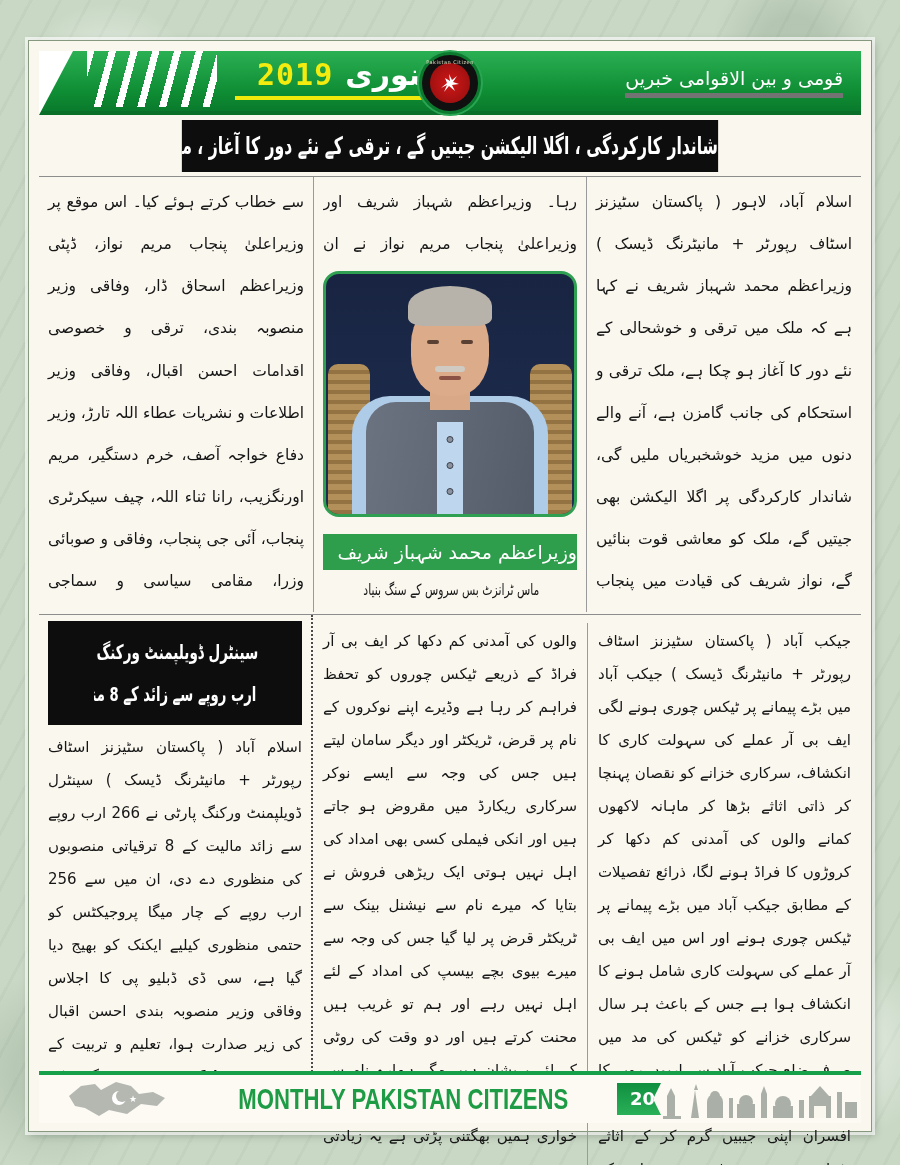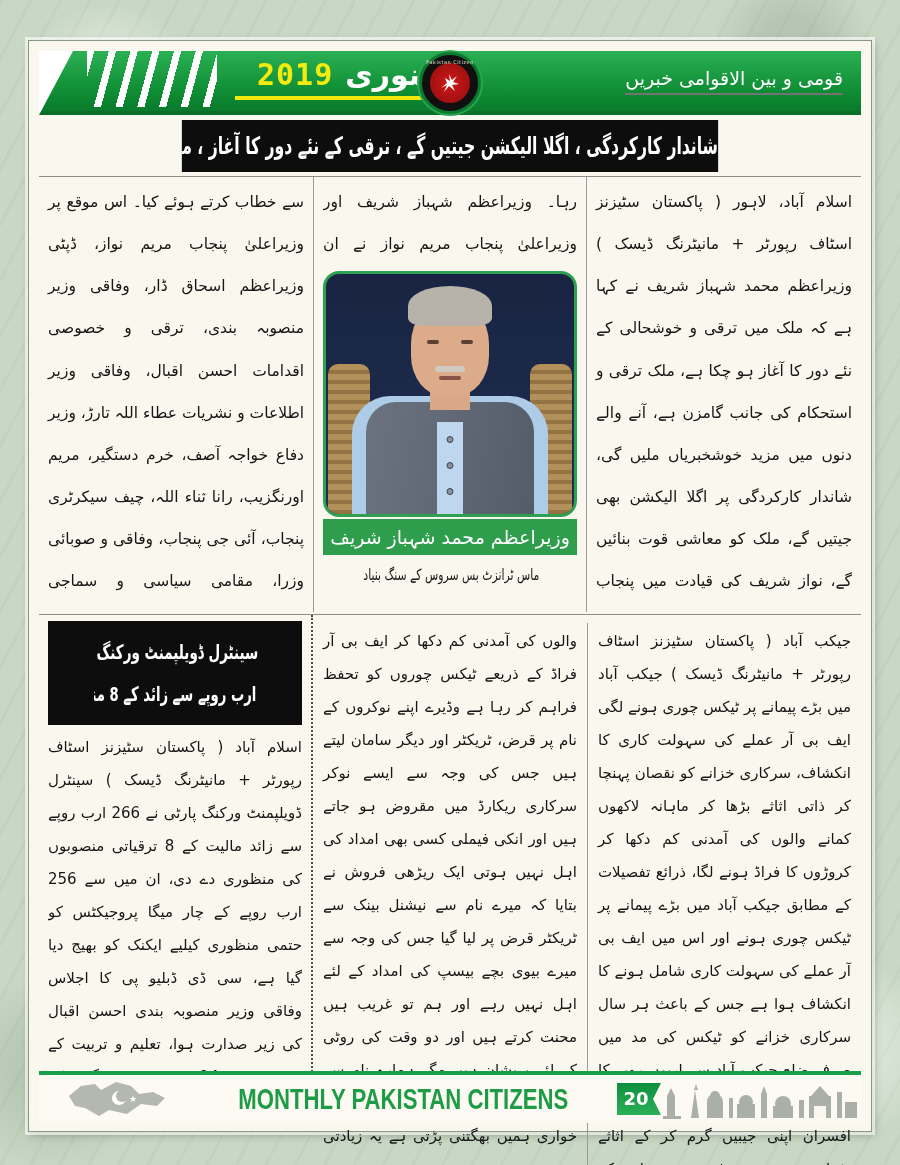--- a/index.html
+++ b/index.html
@@ -40,21 +40,21 @@
   .date-month { color:#ffffff; font-size:30px; font-weight:bold; white-space:nowrap; }
   .date-year  { color:#f5ec0f; font-size:30px; font-weight:bold; font-family:"DejaVu Sans Mono",monospace; letter-spacing:1px; }
   .logo { position:absolute; left:50%; top:1px; transform:translateX(-50%);
     width:62px; height:62px; border-radius:50%;
     background:#101010; border:3px solid #0c7a2e;
     box-shadow:0 0 0 2px #2aa653; display:flex; align-items:center; justify-content:center; }
   .logo .inner { width:40px; height:40px; border-radius:50%; background:radial-gradient(#d01818, #8f0d0d); display:flex; align-items:center; justify-content:center; }
   .logo .ring-text { position:absolute; top:4px; left:0; right:0; text-align:center; color:#e8e4c9; font-size:5px; letter-spacing:.5px; }
   .section-label {
     position:absolute; right:18px; top:16px; color:#ffffff; font-size:19px;
-    border-bottom:2px solid #737373; padding-bottom:4px; direction:rtl; white-space:nowrap; max-width:240px;
+    border-bottom:5px solid #737373; padding-bottom:4px; direction:rtl; white-space:nowrap; max-width:240px;
   }
   
   .bar-black {
     background:#0d0d0d; color:#ffffff; text-align:center; direction:rtl;
     white-space:nowrap; overflow:hidden;
   }
   .lead-bar { margin-top:5px; height:52px; line-height:52px; font-size:24px; font-weight:bold; }
   
   .lead-cols { display:flex; direction:rtl; border-top:1px solid #8d8d8d; margin-top:4px; height:436px; }
   .col { width:33.333%; padding:4px 9px 0 9px; overflow:hidden; }
@@ -84,21 +84,21 @@
   .head { position:absolute; bottom:118px; left:50%; transform:translateX(-50%);
     width:78px; height:96px; background:#dcab89; border-radius:46% 46% 42% 42%; }
   .hair { position:absolute; bottom:188px; left:50%; transform:translateX(-50%);
     width:84px; height:40px; background:#b7b2aa; border-radius:50% 50% 20% 20%; }
   .eye { position:absolute; top:40px; width:12px; height:4px; background:#5a3f33; border-radius:2px; }
   .eye.l { left:16px; } .eye.r { right:16px; }
   .mustache { position:absolute; top:66px; left:50%; transform:translateX(-50%);
     width:30px; height:6px; background:#cfcac2; border-radius:3px; }
   .mouth { position:absolute; top:76px; left:50%; transform:translateX(-50%);
     width:22px; height:4px; background:#8a5244; border-radius:2px; }
-  .caption-green { margin-top:2px; background:#2f9e4c; color:#fff; text-align:center;
+  .caption-green { margin-top:17px; background:#2f9e4c; color:#fff; 
     font-size:19px; height:36px; line-height:36px; direction:rtl; white-space:nowrap; overflow:hidden; }
   .mid-bottom { height:42px; line-height:2.6; overflow:hidden; white-space:nowrap; text-align:center; }
   
   .bottom { display:flex; border-top:1px solid #8d8d8d; margin-top:2px; height:478px; }
   .cdwp-col { width:33.333%; padding:6px 9px 0 9px; border-right:2px dotted #4a4a4a; }
   .cdwp-head { background:#0d0d0d; color:#fff; text-align:center; direction:rtl;
     font-size:20px; font-weight:bold; padding:10px 4px; line-height:2.1; }
   .cdwp-head div { white-space:nowrap; overflow:hidden; }
   .cdwp-body { margin-top:6px; height:352px; overflow:hidden; }
   .story3 { width:66.667%; display:flex; flex-direction:column; }
@@ -109,21 +109,21 @@
   .s3-right { height:420px; }
   .s3-mid-body { }
   
   .footer { position:absolute; left:10px; right:10px; bottom:8px; height:52px;
     background:#fcfaf3; border-top:4px solid #17a04a; display:flex; align-items:center; }
   .map-zone { width:215px; display:flex; justify-content:center; }
   .title-zone { flex:1; display:flex; align-items:center; justify-content:center; gap:12px; }
   .footer-title { color:#1d9c45; font-weight:bold; font-size:27px; letter-spacing:0;
     transform:scale(.82,1.12); transform-origin:center; white-space:nowrap; font-family:"Liberation Sans",sans-serif; }
   .page-num { background:linear-gradient(#0f8f3f,#2ab058); color:#fff; font-weight:bold;
-    font-size:18px; width:44px; height:32px; line-height:32px; text-align:center;
+    font-size:18px; width:44px; height:32px; line-height:32px; text-align:right;
     clip-path:polygon(0 0, 100% 0, 82% 50%, 100% 100%, 0 100%); padding-right:6px; }
   .sky-zone { width:230px; display:flex; justify-content:center; }
   .fit-text { display:block; }
 </style>
 </head>
 <body>
 
 <div class="page">
 
   <div class="masthead">

